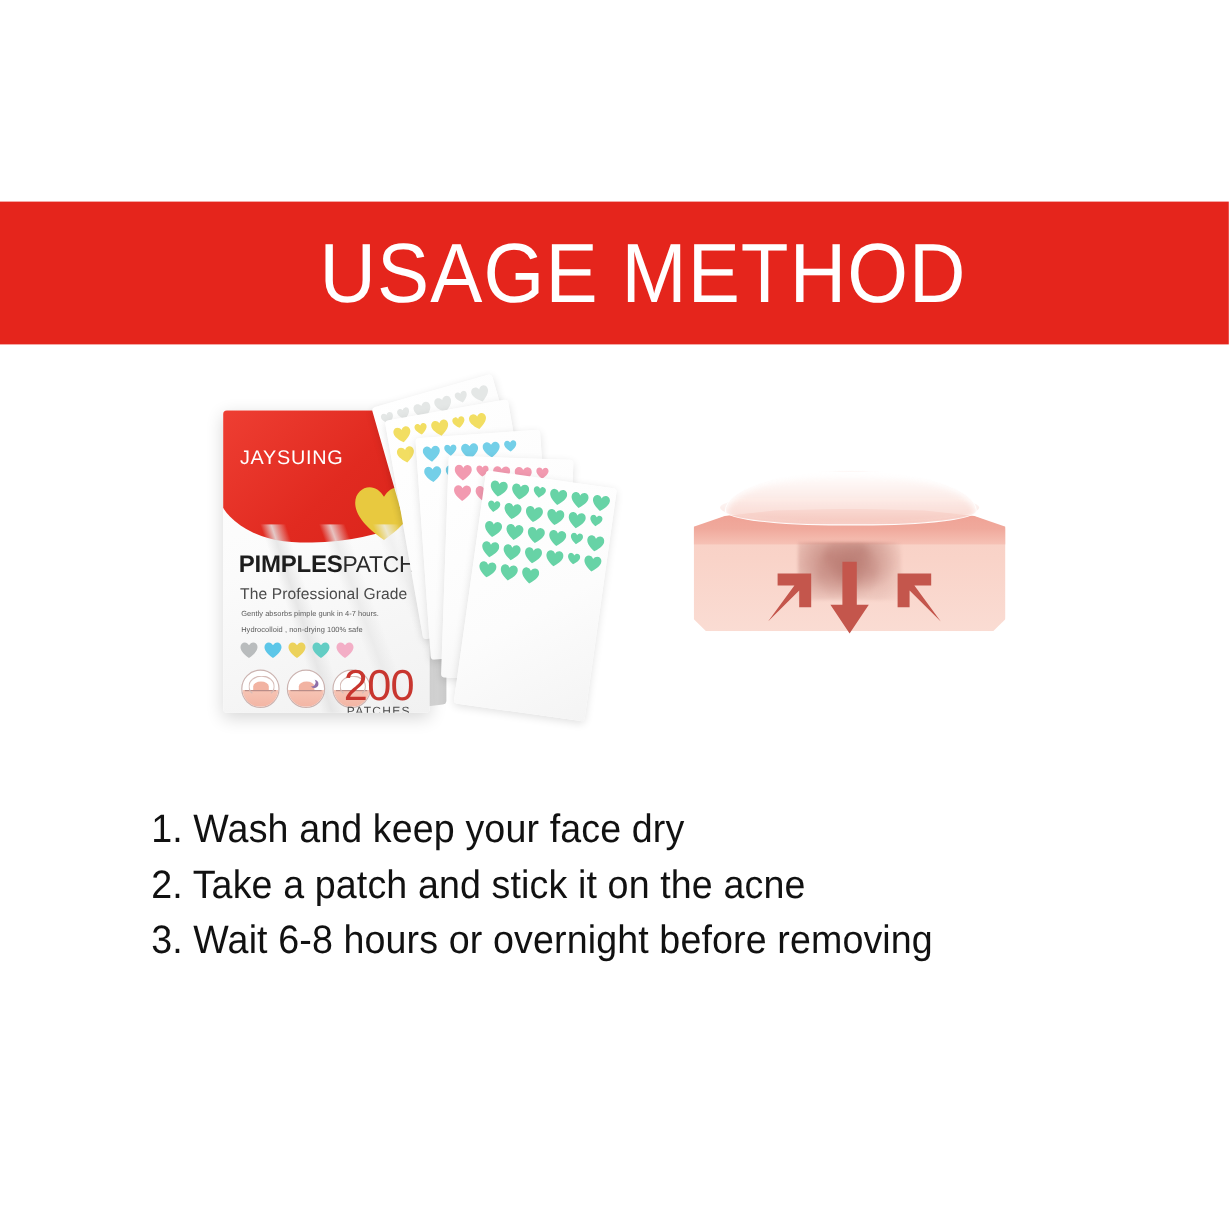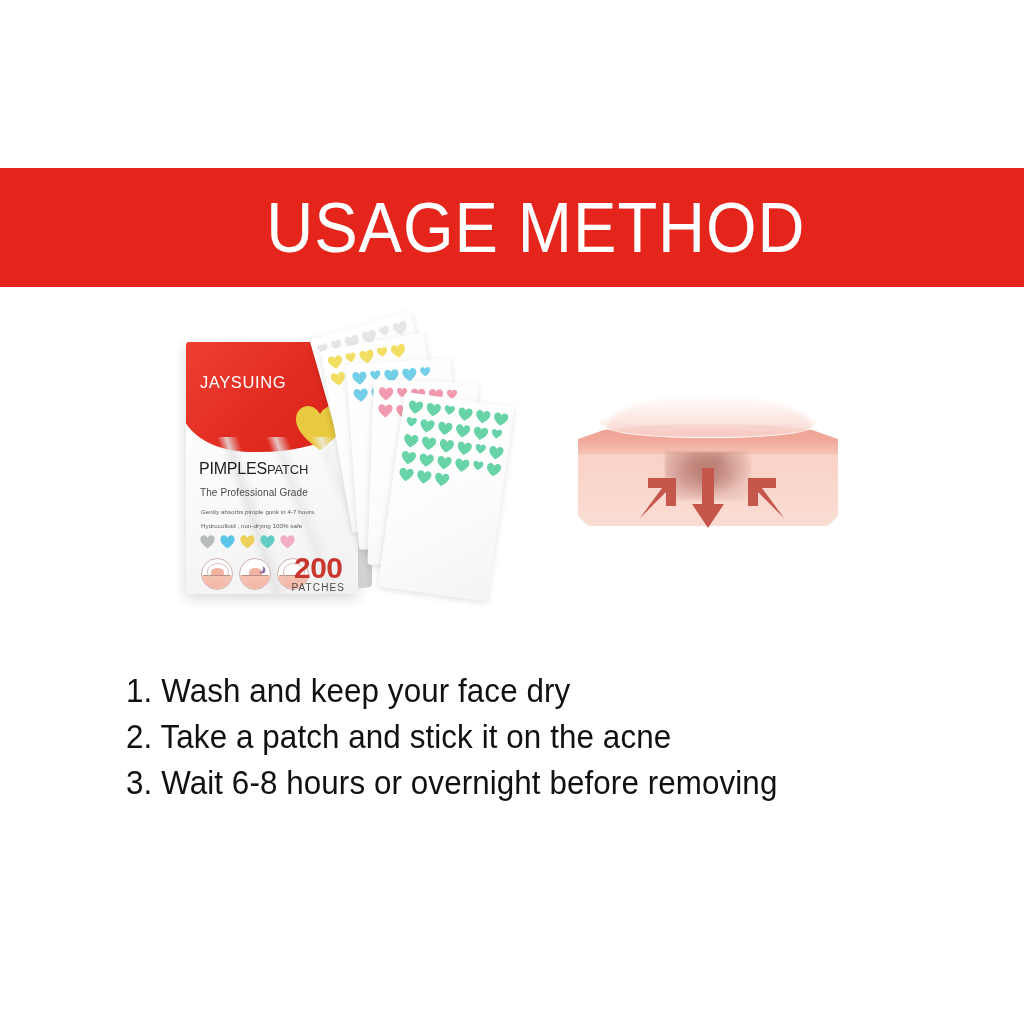--- a/index.html
+++ b/index.html
@@ -114,36 +114,36 @@
       linear-gradient(68deg, rgba(255,255,255,0) 70%, rgba(238,238,238,0.8) 73%, rgba(255,255,255,0) 77%);
     pointer-events: none;
   }
   .title-line {
     position: absolute;
     left: 13px;
     top: 118px;
     white-space: nowrap;
   }
   .title-bold {
-    font-size: 16px;
-    font-weight: normal;
+    font-size: 20px;
+    font-weight: bold;
     color: #1d1d1d;
     letter-spacing: -0.2px;
   }
   .title-light {
-    font-size: 13px;
+    font-size: 19px;
     font-weight: 400;
     color: #2b2b2b;
     letter-spacing: -0.2px;
   }
   .subtitle {
     position: absolute;
     left: 14px;
     top: 145px;
-    font-size: 10px;
+    font-size: 13px;
     color: #4a4a4a;
     letter-spacing: 0.1px;
     white-space: nowrap;
   }
   .fineprint {
     position: absolute;
     left: 15px;
     font-size: 6.2px;
     color: #5a5a5a;
     letter-spacing: 0.05px;
@@ -216,22 +216,22 @@
   }
 
   .count {
     position: absolute;
     right: 13px;
     top: 211px;
     text-align: center;
     line-height: 1;
   }
   .count-num {
-    font-size: 30px;
-    font-weight: bold;
+    font-size: 36px;
+    font-weight: normal;
     color: #c8362f;
     letter-spacing: -0.5px;
   }
   .count-label {
     margin-top: 0;
     font-size: 10px;
     color: #4c4c4c;
     letter-spacing: 1.1px;
   }
 

